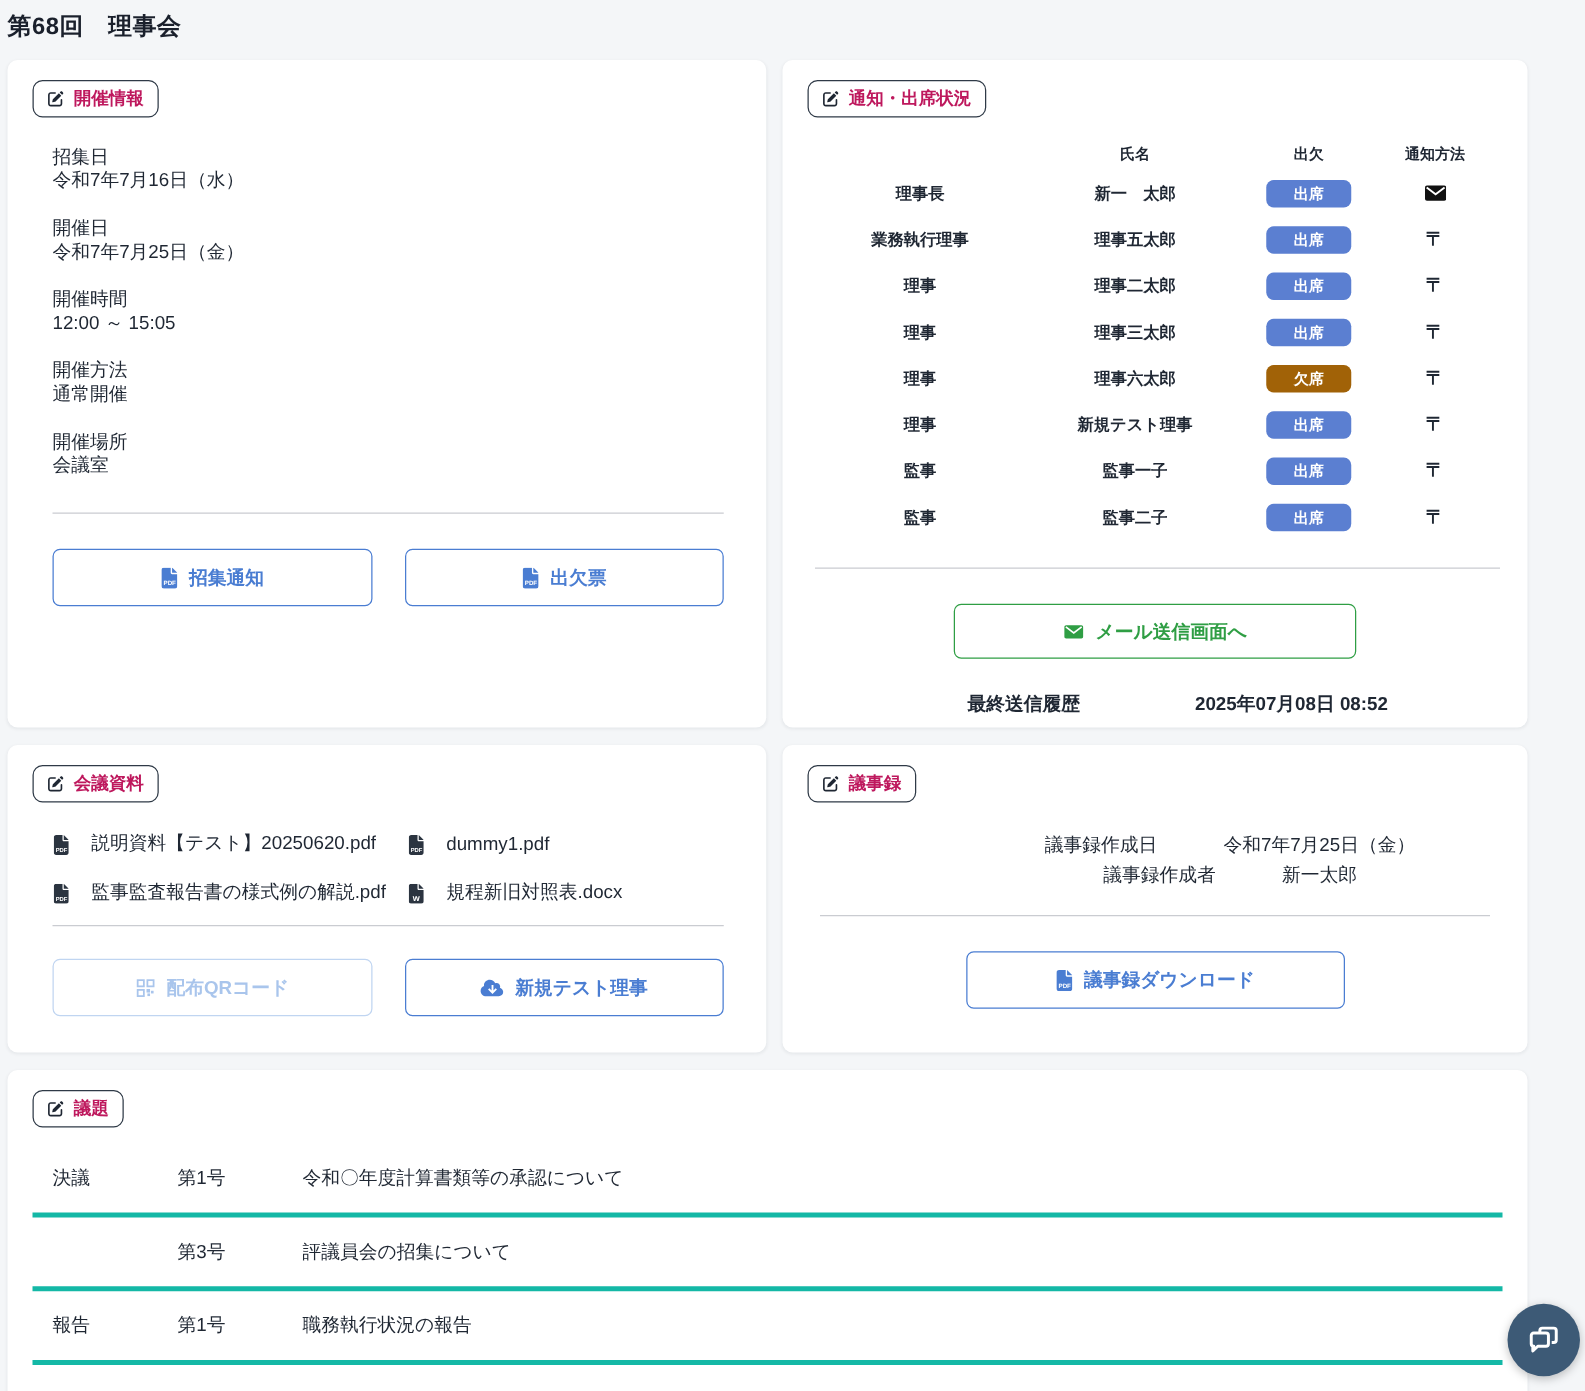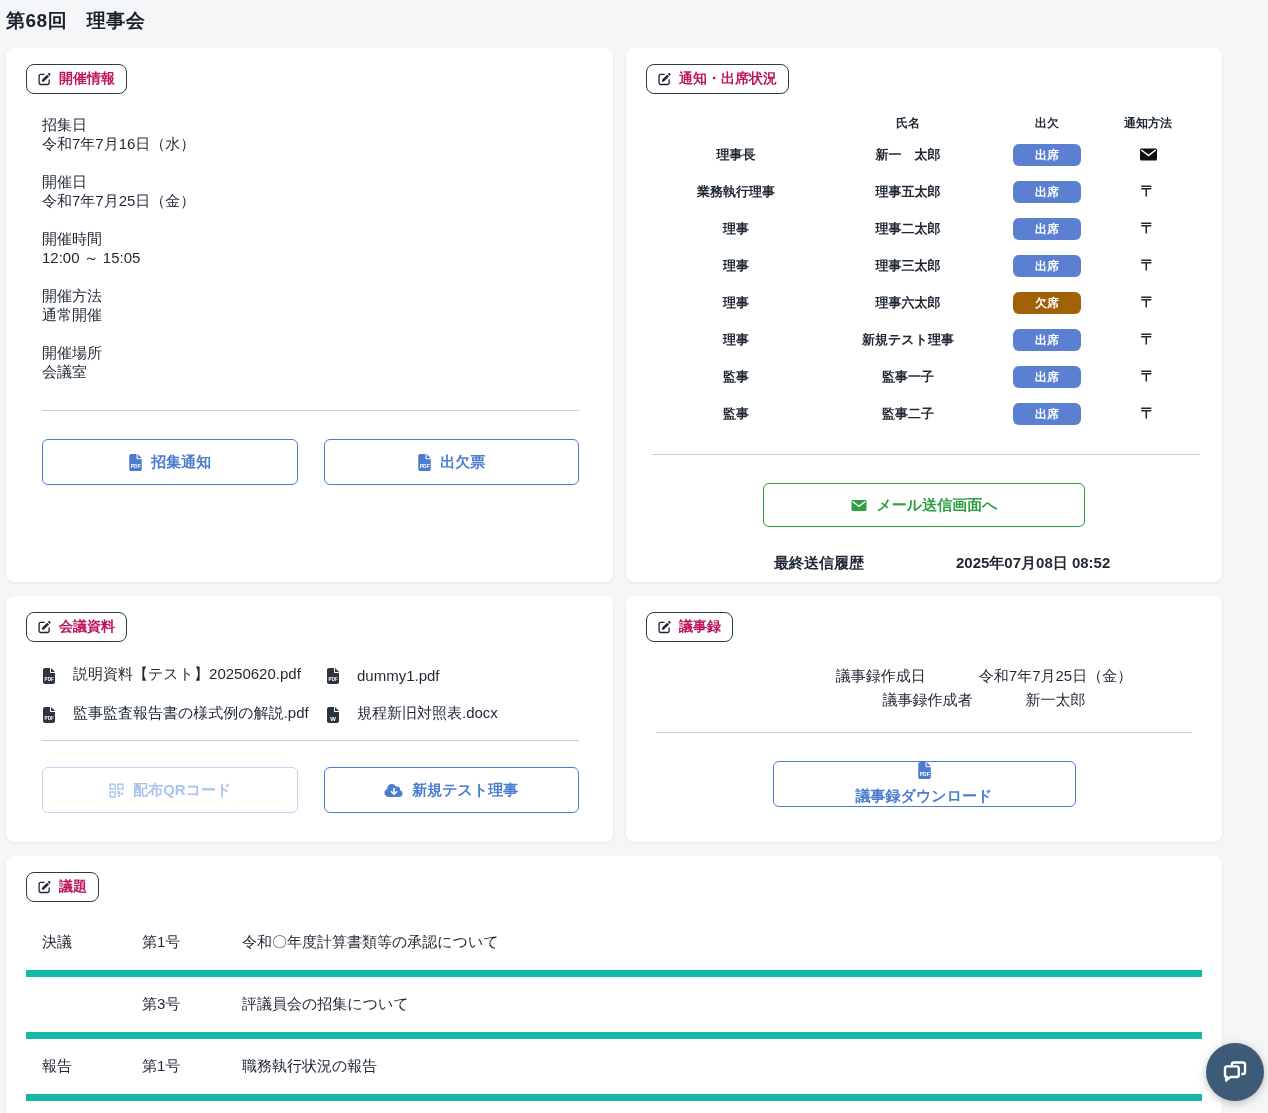--- a/index.html
+++ b/index.html
@@ -93,27 +93,27 @@
   .file.word svg.word-glyph { display:block; }
   .hr-mat { margin:17px 14px 0 16px; }
   .mat-btns { margin-top:26px; }
   .mat-btns .btn svg.cloud { width:20px; height:17px; }
 
   
   .min-rows { margin:25px 0 0 120px; font-size:15px; }
   .min-row { display:flex; margin-bottom:5px;justify-content:center; }
   .min-row .lbl { width:143px; font-weight:500; }
   .hr-min { margin:22px 10px 0 10px; }
-  .min-btn { width:303px; margin:28px auto 0;flex-direction:column; }
+  .min-btn { width:303px; margin:28px auto 0; }
 
   
   .agenda-rows { margin-top:13px; }
   .ag-row {
     display:grid; grid-template-columns:100px 100px 1fr;
-    padding:18px 0 18px 16px; border-bottom:7px solid #14b8a6;
+    padding:18px 0 18px 16px; border-bottom:4px solid #14b8a6;
     font-size:15px;
   }
 
   
   .chat-fab {
     position:absolute; right:4px; bottom:12px;
     width:58px; height:58px; border-radius:50%;
     background:#3d5a76; display:flex; align-items:center; justify-content:center;
     box-shadow:0 2px 8px rgba(0,0,0,.25); cursor:pointer;
   }

